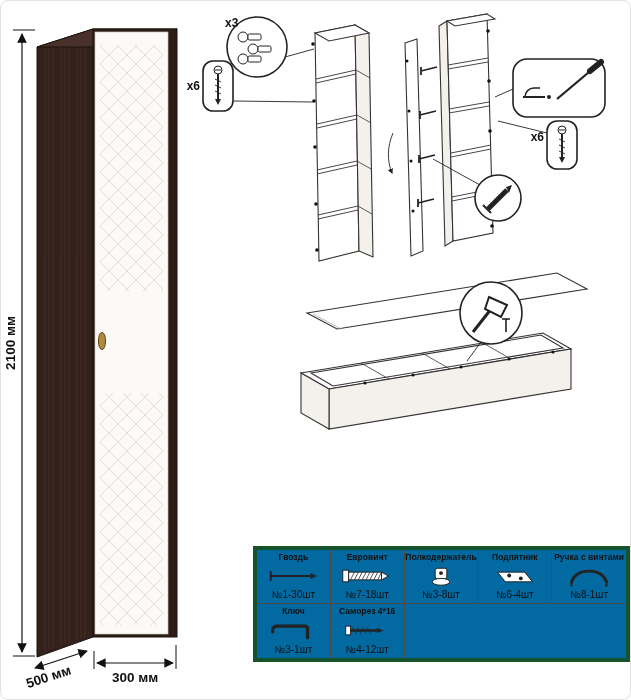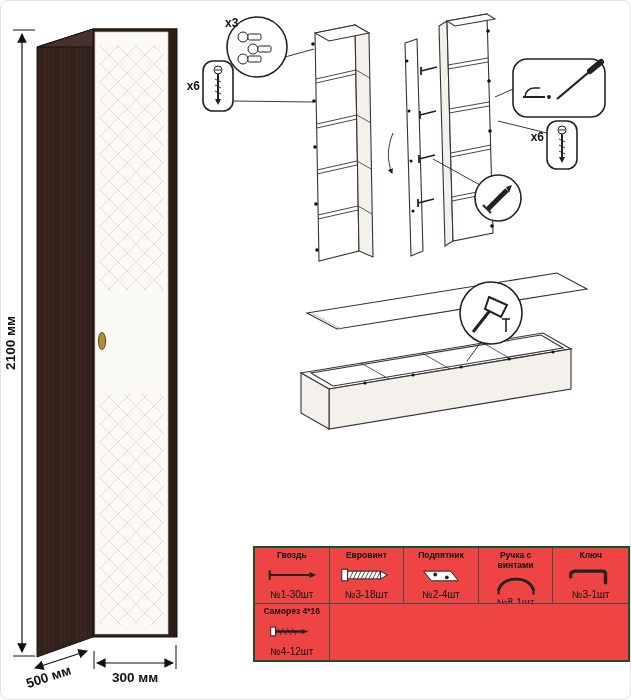--- a/index.html
+++ b/index.html
@@ -6,22 +6,22 @@
   body{font-family:"Liberation Sans",sans-serif;}
   .page{position:relative;width:631px;height:700px;background:#fff;border:1px solid #e2e2e2;border-radius:8px;box-sizing:border-box;overflow:hidden;}
   .diagram-svg{position:absolute;left:0;top:0;}
   .dim-label{font:bold 13.5px "Liberation Sans",sans-serif;fill:#111;}
   .qty-label{font:bold 12px "Liberation Sans",sans-serif;fill:#111;}
   .outline{fill:#fff;stroke:#333;stroke-width:1.1;}
   .outline2{fill:#f4f1ed;stroke:#333;stroke-width:1.1;}
   .leader{stroke:#222;stroke-width:0.9;fill:none;}
   .callout{fill:#fff;stroke:#222;stroke-width:1.6;}
   .parts-table{position:absolute;left:252px;top:545px;width:377px;height:116px;display:grid;
-    grid-template-columns:repeat(5,1fr);grid-template-rows:1fr 1fr;border:2px solid #14532d;
-    background:#ef4444;box-sizing:border-box;}
+    grid-template-columns:repeat(5,1fr);grid-template-rows:1fr 1fr;border:4px solid #14532d;
+    background:#0369a1;box-sizing:border-box;}
   .part-cell{border-right:1px solid #4a4a4a;border-bottom:1px solid #4a4a4a;display:flex;
     flex-direction:column;align-items:center;justify-content:space-between;
     padding:3px 2px;box-sizing:border-box;text-align:center;overflow:hidden;}
   .part-cell:nth-child(5n){border-right:none;}
   .part-cell:nth-child(n+6){border-bottom:none;}
   .part-name{font-size:8.5px;line-height:1.15;color:#111;font-weight:bold;}
   .part-count{font-size:10px;color:#111;}
   .part-icon{flex:0 0 auto;}
 </style>
 </head>
@@ -234,34 +234,43 @@
   </div>
 
   <div class="part-cell">
     <div class="part-name">Евровинт</div>
     <svg class="part-icon" width="62" height="26" viewBox="0 0 64 26">
       <rect x="13" y="9" width="34" height="8" fill="#fff" stroke="#222"></rect>
       <path d="M15 17 l4 -8 M19 17 l4 -8 M23 17 l4 -8 M27 17 l4 -8 M31 17 l4 -8 M35 17 l4 -8 M39 17 l4 -8 M43 17 l4 -8" stroke="#222" stroke-width="0.8" fill="none"></path>
       <rect x="7" y="7" width="6" height="12" fill="#fff" stroke="#222"></rect>
       <polygon points="47,9 54,13 47,17" fill="#fff" stroke="#222"></polygon>
     </svg>
-    <div class="part-count">№3-18шт</div>
-  </div>
-
+    <div class="part-count">№7-18шт</div>
+  </div>
+
+  <div class="part-cell">
+    <div class="part-name">Полкодержатель</div>
+    <svg class="part-icon" width="62" height="26" viewBox="0 0 64 26">
+      <rect x="26" y="5" width="12" height="11" rx="2" fill="#fff" stroke="#222"></rect>
+      <ellipse cx="32" cy="19" rx="9" ry="3.5" fill="#fff" stroke="#222"></ellipse>
+      <circle cx="32" cy="10" r="2" fill="#222"></circle>
+    </svg>
+    <div class="part-count">№3-8шт</div>
+  </div>
 
 
 
   <div class="part-cell">
     <div class="part-name">Подпятник</div>
     <svg class="part-icon" width="62" height="26" viewBox="0 0 64 26">
       <polygon points="14,9 42,9 50,19 22,19" fill="#fff" stroke="#222"></polygon>
       <circle cx="26" cy="12.5" r="2" fill="#222"></circle>
           <circle cx="38" cy="15.5" r="2" fill="#222"></circle>
     </svg>
-    <div class="part-count">№2-4шт</div>
+    <div class="part-count">№6-4шт</div>
   </div>
 
 
   <div class="part-cell">
     <div class="part-name">Ручка с винтами</div>
     <svg class="part-icon" width="62" height="26" viewBox="0 0 64 26">
       <path d="M14 19 Q18 8 32 8 Q46 8 50 19" fill="none" stroke="#222" stroke-width="3" stroke-linecap="round"></path>
       <line x1="14" y1="19" x2="14" y2="24" stroke="#222" stroke-width="2"></line>
       <line x1="50" y1="19" x2="50" y2="24" stroke="#222" stroke-width="2"></line>
     </svg>

